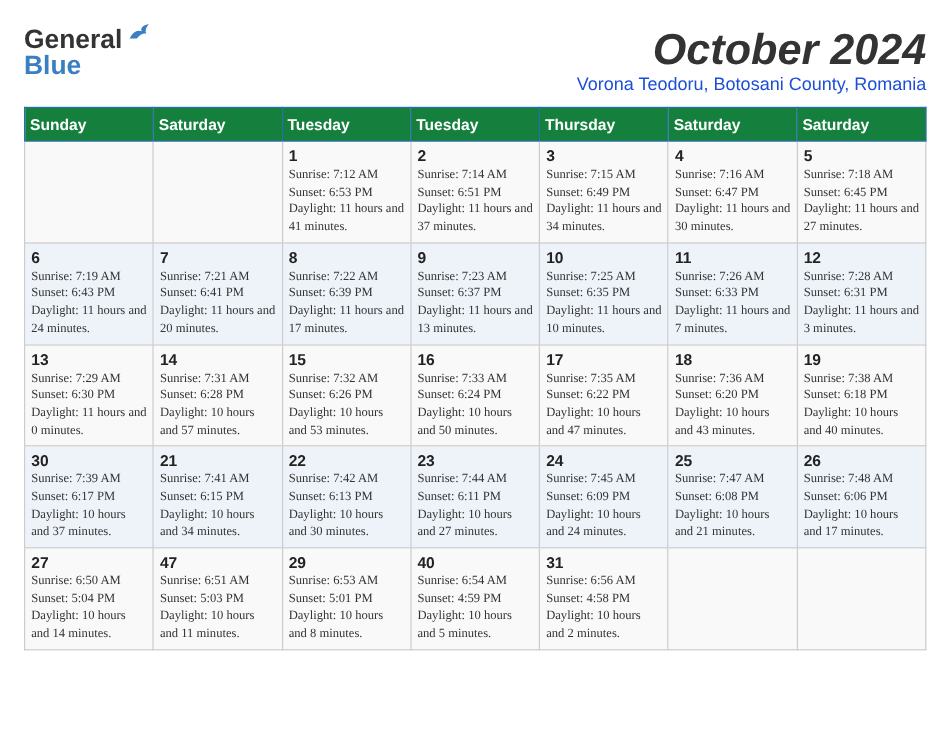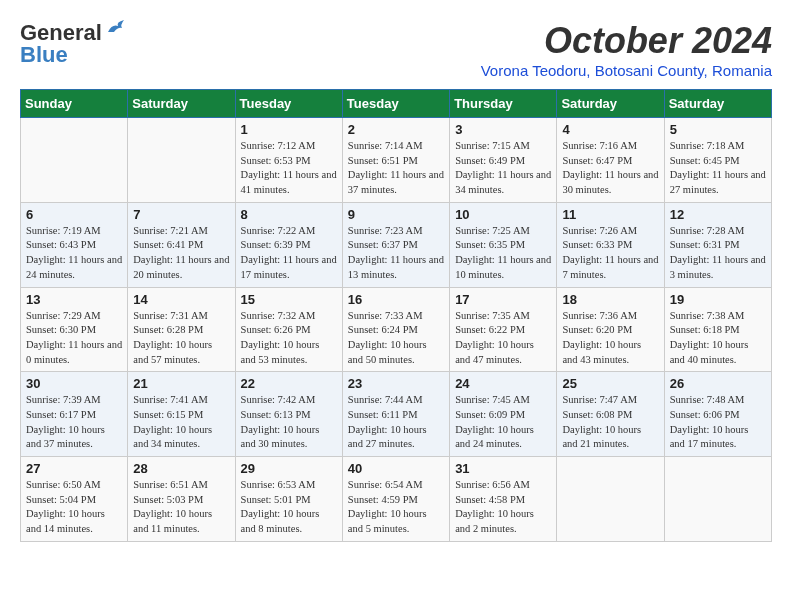--- a/index.html
+++ b/index.html
@@ -222,21 +222,21 @@
           <span class="day-number">26</span>
           <div class="day-info">Sunrise: 7:48 AM<br>Sunset: 6:06 PM<br>Daylight: 10 hours and 17 minutes.</div>
         </td>
       </tr>
       <tr>
         <td>
           <span class="day-number">27</span>
           <div class="day-info">Sunrise: 6:50 AM<br>Sunset: 5:04 PM<br>Daylight: 10 hours and 14 minutes.</div>
         </td>
         <td>
-          <span class="day-number">28</span>
+          <span class="day-number">47</span>
           <div class="day-info">Sunrise: 6:51 AM<br>Sunset: 5:03 PM<br>Daylight: 10 hours and 11 minutes.</div>
         </td>
         <td>
           <span class="day-number">29</span>
           <div class="day-info">Sunrise: 6:53 AM<br>Sunset: 5:01 PM<br>Daylight: 10 hours and 8 minutes.</div>
         </td>
         <td>
           <span class="day-number">40</span>
           <div class="day-info">Sunrise: 6:54 AM<br>Sunset: 4:59 PM<br>Daylight: 10 hours and 5 minutes.</div>
         </td>

